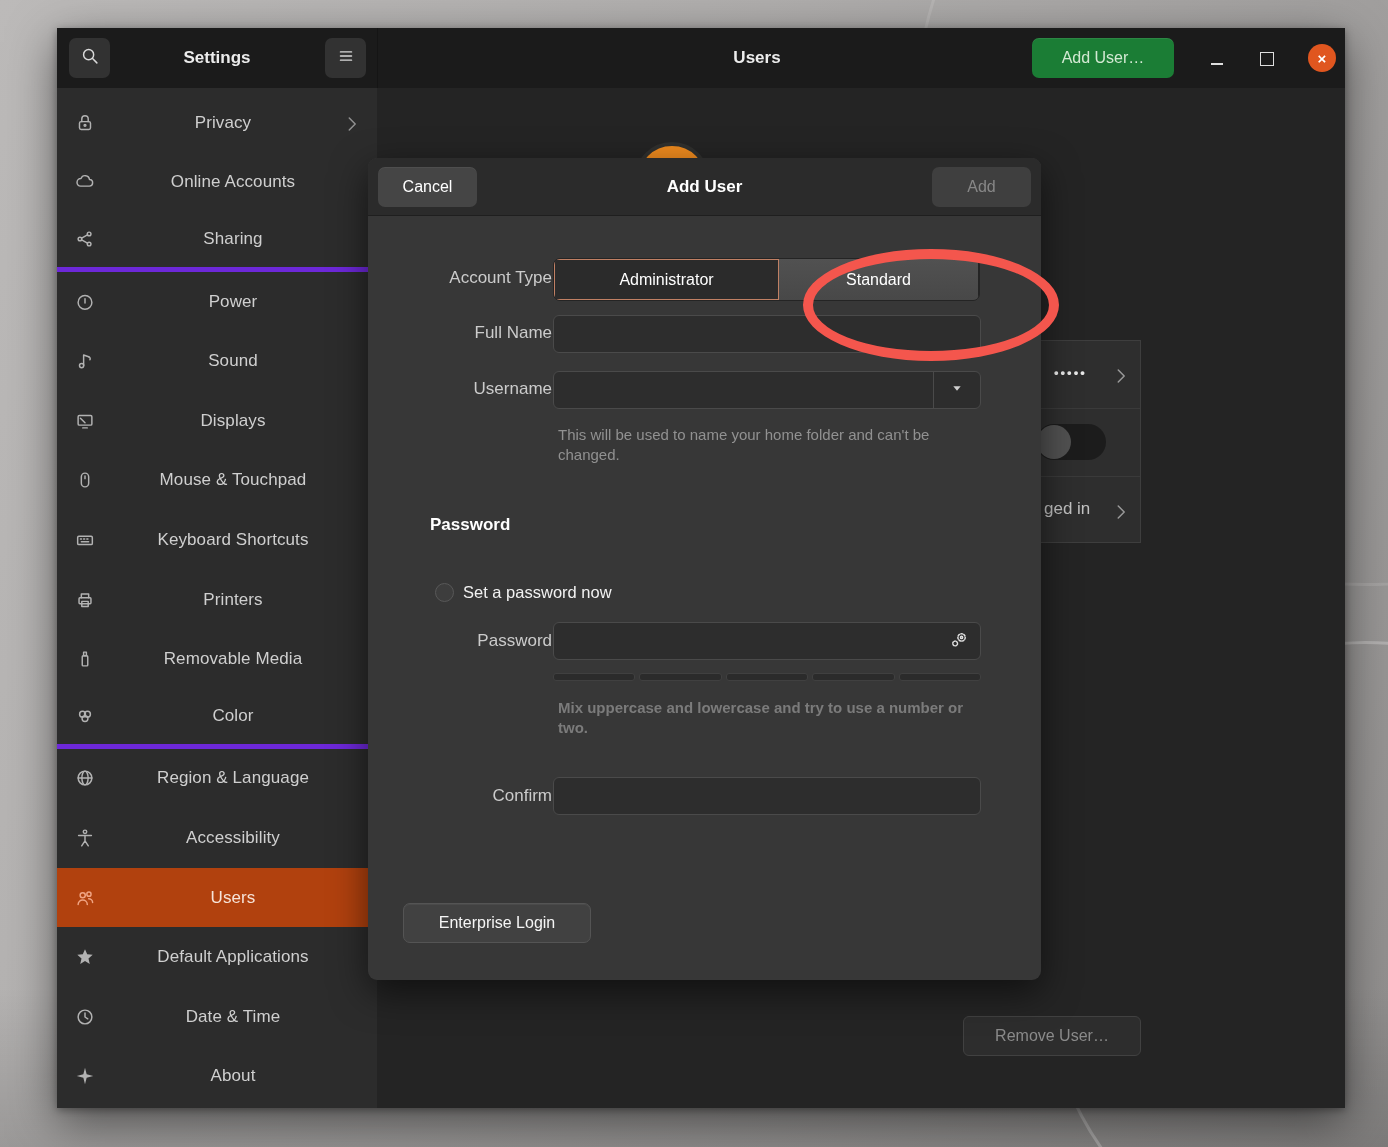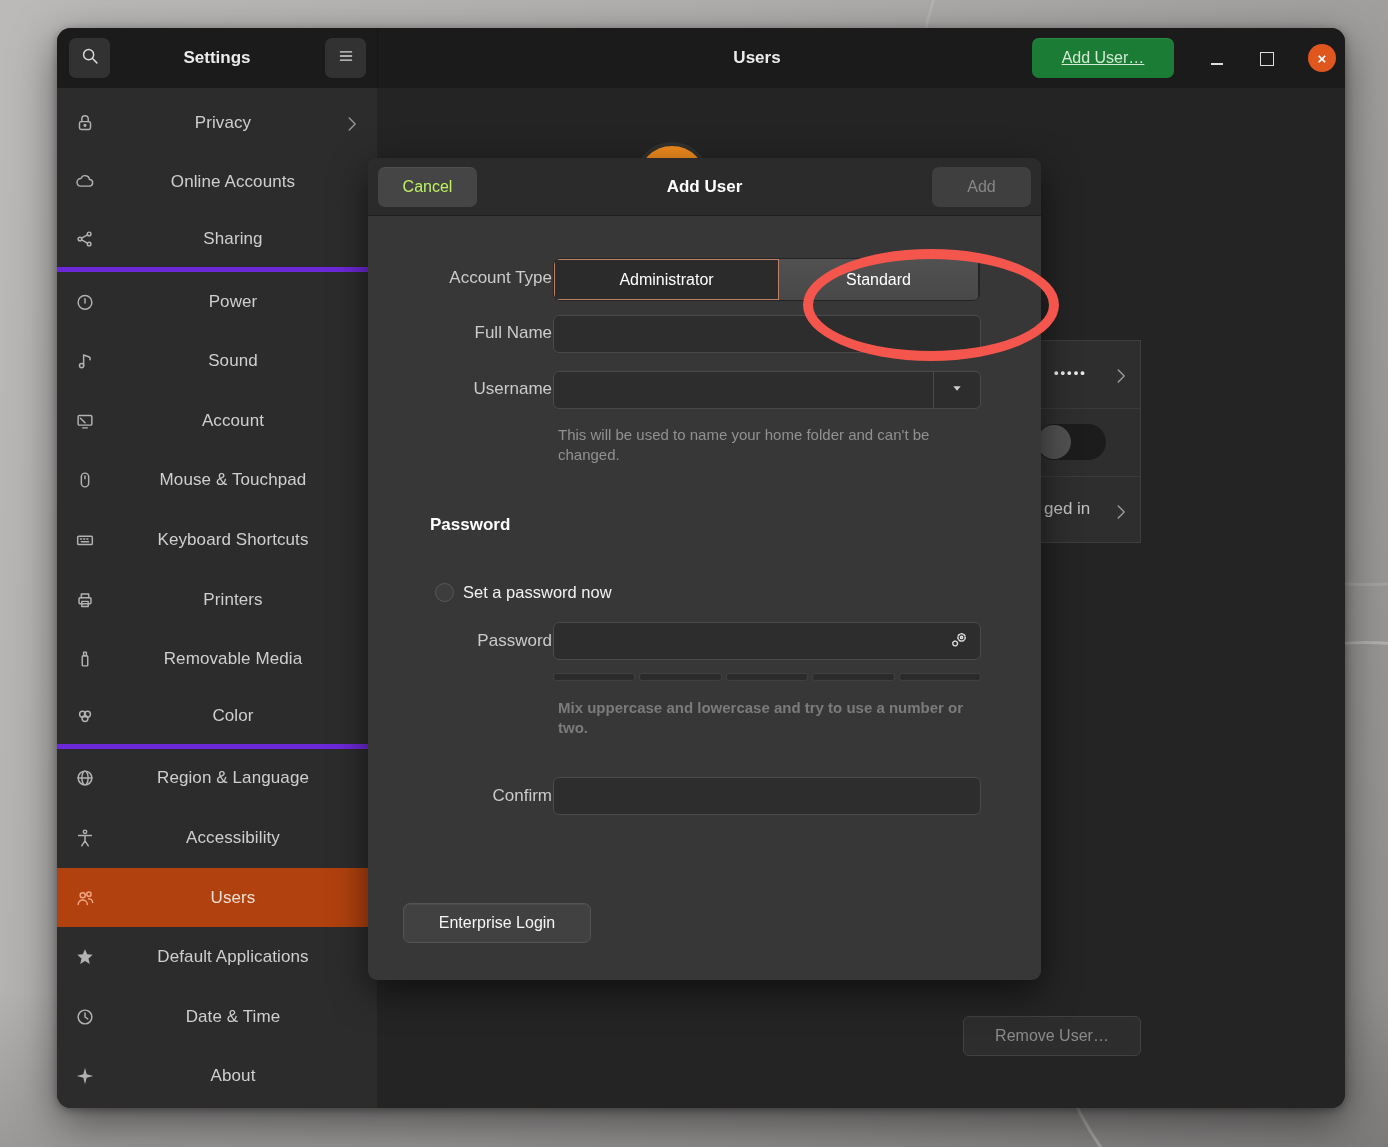--- a/index.html
+++ b/index.html
@@ -10,35 +10,35 @@
       linear-gradient(rgba(0,0,0,0) 86%, rgba(0,0,0,.14)),
       linear-gradient(115deg,#bcbab9 0%,#b0aead 40%,#a3a1a0 68%,#908e8d 100%);
   }
   .decor-ring1{position:absolute;width:640px;height:640px;right:-300px;bottom:-140px;
     border:3px solid rgba(255,255,255,.25);border-radius:50%;}
   .decor-ring2{position:absolute;width:900px;height:900px;right:-430px;top:-320px;
     border:3px solid rgba(255,255,255,.12);border-radius:50%;}
 
   
   #window{position:absolute;left:57px;top:28px;width:1288px;height:1080px;
-    border-radius:14px;overflow:hidden;background:#242424;
+    border-radius:0;overflow:hidden;background:#242424;
     box-shadow:0 14px 44px rgba(0,0,0,.5), 0 2px 8px rgba(0,0,0,.35);}
   #headerbar{position:absolute;left:0;top:0;width:100%;height:60px;background:#1b1b1b;}
   #headerbar .hdr-divider{position:absolute;left:320px;top:0;width:1px;height:60px;background:#151515;}
   .hdr-btn{position:absolute;top:10px;width:41px;height:40px;border-radius:7px;background:#323232;
     display:flex;align-items:center;justify-content:center;color:#d9d9d9;}
   #search-btn{left:12px;}
   #menu-btn{left:268px;}
   .app-title{position:absolute;left:0;top:0;width:320px;height:60px;display:flex;align-items:center;
     justify-content:center;color:#ececec;font-weight:bold;font-size:17px;}
   .page-title{position:absolute;left:320px;top:0;width:760px;height:60px;display:flex;align-items:center;
     justify-content:center;color:#ececec;font-weight:bold;font-size:17px;}
   #add-user-btn{position:absolute;left:975px;top:10px;width:142px;height:40px;border-radius:7px;
     background:#1b7d35;color:#d3e9d3;font-size:16px;display:flex;align-items:center;justify-content:center;
-    box-shadow:inset 0 1px 0 rgba(255,255,255,.08);text-decoration:underline;}
+    box-shadow:inset 0 1px 0 rgba(255,255,255,.08);}
   #min-btn{position:absolute;left:1149px;top:18px;width:22px;height:24px;display:flex;align-items:flex-end;justify-content:center;}
   #min-btn .bar{width:12px;height:2px;background:#dedede;margin-bottom:5px;}
   #max-btn{position:absolute;left:1203px;top:24px;width:12px;height:12px;border:1.5px solid #dedede;}
   #close-btn{position:absolute;left:1251px;top:16px;width:28px;height:28px;border-radius:50%;
     background:#e0561f;color:#fff;font-size:15px;display:flex;align-items:center;justify-content:center;font-weight:bold;}
 
   
   #sidebar{position:absolute;left:0;top:60px;width:320px;bottom:0;background:#2c2c2c;padding-top:5px;box-sizing:border-box;}
   .side-item{height:59.6px;display:flex;align-items:center;padding:0 16px 0 16px;box-sizing:border-box;
     color:#cfcfcf;font-size:17px;position:relative;text-align:center;}
@@ -65,21 +65,21 @@
   #remove-user-btn{position:absolute;left:586px;top:928px;width:178px;height:40px;border-radius:6px;
     background:#2d2d2d;border:1px solid #414141;box-sizing:border-box;color:#8a8a8a;font-size:16px;
     display:flex;align-items:center;justify-content:center;}
 
   
   #dialog{position:absolute;left:311px;top:130px;width:673px;height:822px;background:#373737;border-radius:9px;
     box-shadow:0 12px 36px rgba(0,0,0,.55);z-index:10;}
   #dlg-header{position:absolute;left:0;top:0;width:100%;height:58px;background:#2b2b2b;
     border-radius:9px 9px 0 0;border-bottom:1px solid #1f1f1f;box-sizing:border-box;}
   #dlg-cancel{position:absolute;left:10px;top:9px;width:99px;height:40px;border-radius:7px;background:#454545;
-    color:#bef264;font-size:16px;display:flex;align-items:center;justify-content:center;box-shadow:inset 0 1px 0 rgba(255,255,255,.05);}
+    color:#ffffff;font-size:16px;display:flex;align-items:center;justify-content:center;box-shadow:inset 0 1px 0 rgba(255,255,255,.05);}
   #dlg-title{position:absolute;left:0;top:0;width:100%;height:58px;display:flex;align-items:center;justify-content:center;
     color:#fff;font-weight:bold;font-size:17px;pointer-events:none;}
   #dlg-add{position:absolute;right:10px;top:9px;width:99px;height:40px;border-radius:7px;background:#3f3f3f;
     color:#878787;font-size:16px;display:flex;align-items:center;justify-content:center;}
 
   .field-label{position:absolute;left:4px;width:180px;text-align:right;color:#cbcbcb;font-size:17px;}
   .entry{position:absolute;left:185px;width:428px;height:38px;background:#2d2d2d;border:1px solid #4a4a4a;
     border-radius:6px;box-sizing:border-box;color:#fff;font-size:16px;padding:0 10px;outline:none;
     font-family:"Liberation Sans","DejaVu Sans",sans-serif;}
 
@@ -204,21 +204,21 @@
         <span class="side-label">Sound</span>
       </div>
       <div class="side-item">
         <span class="side-icon">
           <svg viewBox="0 0 24 24" width="22" height="22" fill="none" stroke="currentColor" stroke-width="1.6" stroke-linecap="round" stroke-linejoin="round">
             <rect x="4.5" y="6" width="15" height="10.5" rx="1.3"></rect>
             <line x1="9.5" y1="19.5" x2="14.5" y2="19.5"></line>
             <line x1="7" y1="9" x2="12" y2="14"></line>
           </svg>
         </span>
-        <span class="side-label">Account</span>
+        <span class="side-label">Displays</span>
       </div>
       <div class="side-item">
         <span class="side-icon">
           <svg viewBox="0 0 24 24" width="22" height="22" fill="none" stroke="currentColor" stroke-width="1.6" stroke-linecap="round" stroke-linejoin="round">
             <rect x="8" y="4.5" width="8" height="15" rx="4"></rect>
             <line x1="12" y1="7.5" x2="12" y2="10.5"></line>
           </svg>
         </span>
         <span class="side-label">Mouse &amp; Touchpad</span>
       </div>

